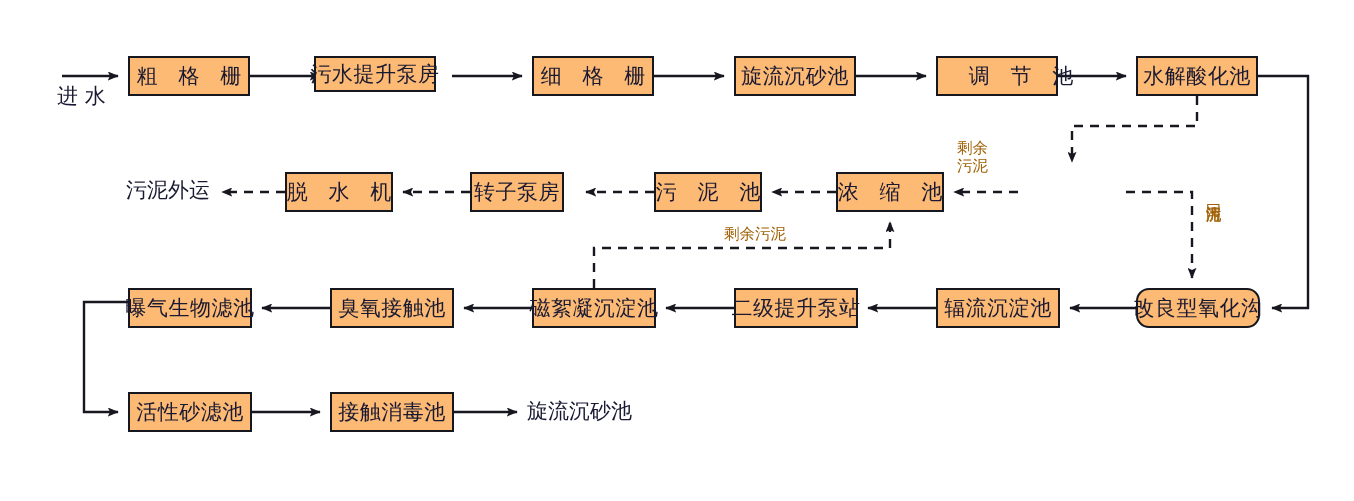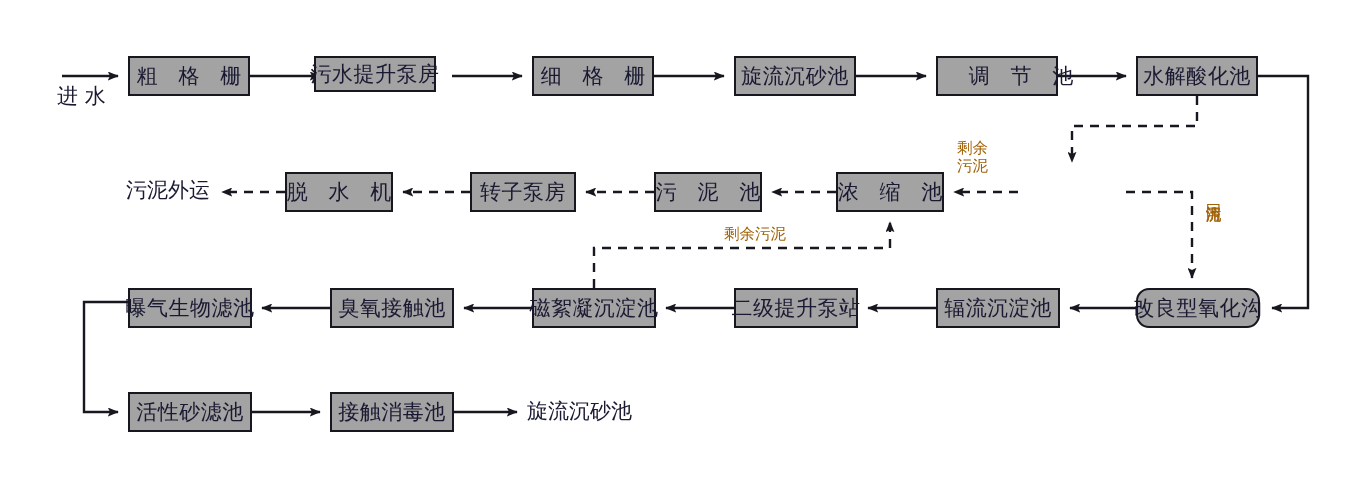--- a/index.html
+++ b/index.html
@@ -17,21 +17,21 @@
   svg#wires{
     position:absolute;
     left:0;top:0;
     width:1354px;height:501px;
     pointer-events:none;
   }
   .node{
     position:absolute;
     box-sizing:border-box;
     border:2.2px solid #17171f;
-    background:#a3a3a3;
+    background:#fdba74;
     display:flex;
     align-items:center;
     justify-content:center;
     font-size:21px;
     line-height:1;
     letter-spacing:0.5px;
     color:#191932;
     white-space:nowrap;
     z-index:3;
   }
@@ -124,21 +124,21 @@
   </svg>
 
   <div class="node spaced" style="left:128px;top:56px;width:122px;height:40px;">粗 格 栅</div>
   <div class="node" style="left:314px;top:56px;width:122px;height:36px;">污水提升泵房</div>
   <div class="node spaced" style="left:532px;top:56px;width:122px;height:40px;">细 格 栅</div>
   <div class="node" style="left:734px;top:56px;width:122px;height:40px;">旋流沉砂池</div>
   <div class="node spaced" style="left:936px;top:56px;width:122px;height:40px;padding-left:48px;">调 节 池</div>
   <div class="node" style="left:1136px;top:56px;width:122px;height:40px;">水解酸化池</div>
 
   <div class="node spaced" style="left:285px;top:172px;width:108px;height:40px;">脱 水 机</div>
-  <div class="node" style="left:470px;top:172px;width:106px;height:40px;">转子泵房</div>
+  <div class="node" style="left:470px;top:172px;width:94px;height:40px;">转子泵房</div>
   <div class="node spaced" style="left:654px;top:172px;width:108px;height:40px;">污 泥 池</div>
   <div class="node spaced" style="left:836px;top:172px;width:108px;height:40px;">浓 缩 池</div>
 
   <div class="node" style="left:128px;top:288px;width:124px;height:40px;">曝气生物滤池</div>
   <div class="node" style="left:330px;top:288px;width:124px;height:40px;">臭氧接触池</div>
   <div class="node" style="left:532px;top:288px;width:124px;height:40px;">磁絮凝沉淀池</div>
   <div class="node" style="left:734px;top:288px;width:124px;height:40px;">二级提升泵站</div>
   <div class="node" style="left:936px;top:288px;width:124px;height:40px;">辐流沉淀池</div>
   <div class="node" style="left:1136px;top:288px;width:124px;height:40px;border-radius:13px;">改良型氧化沟</div>
 

